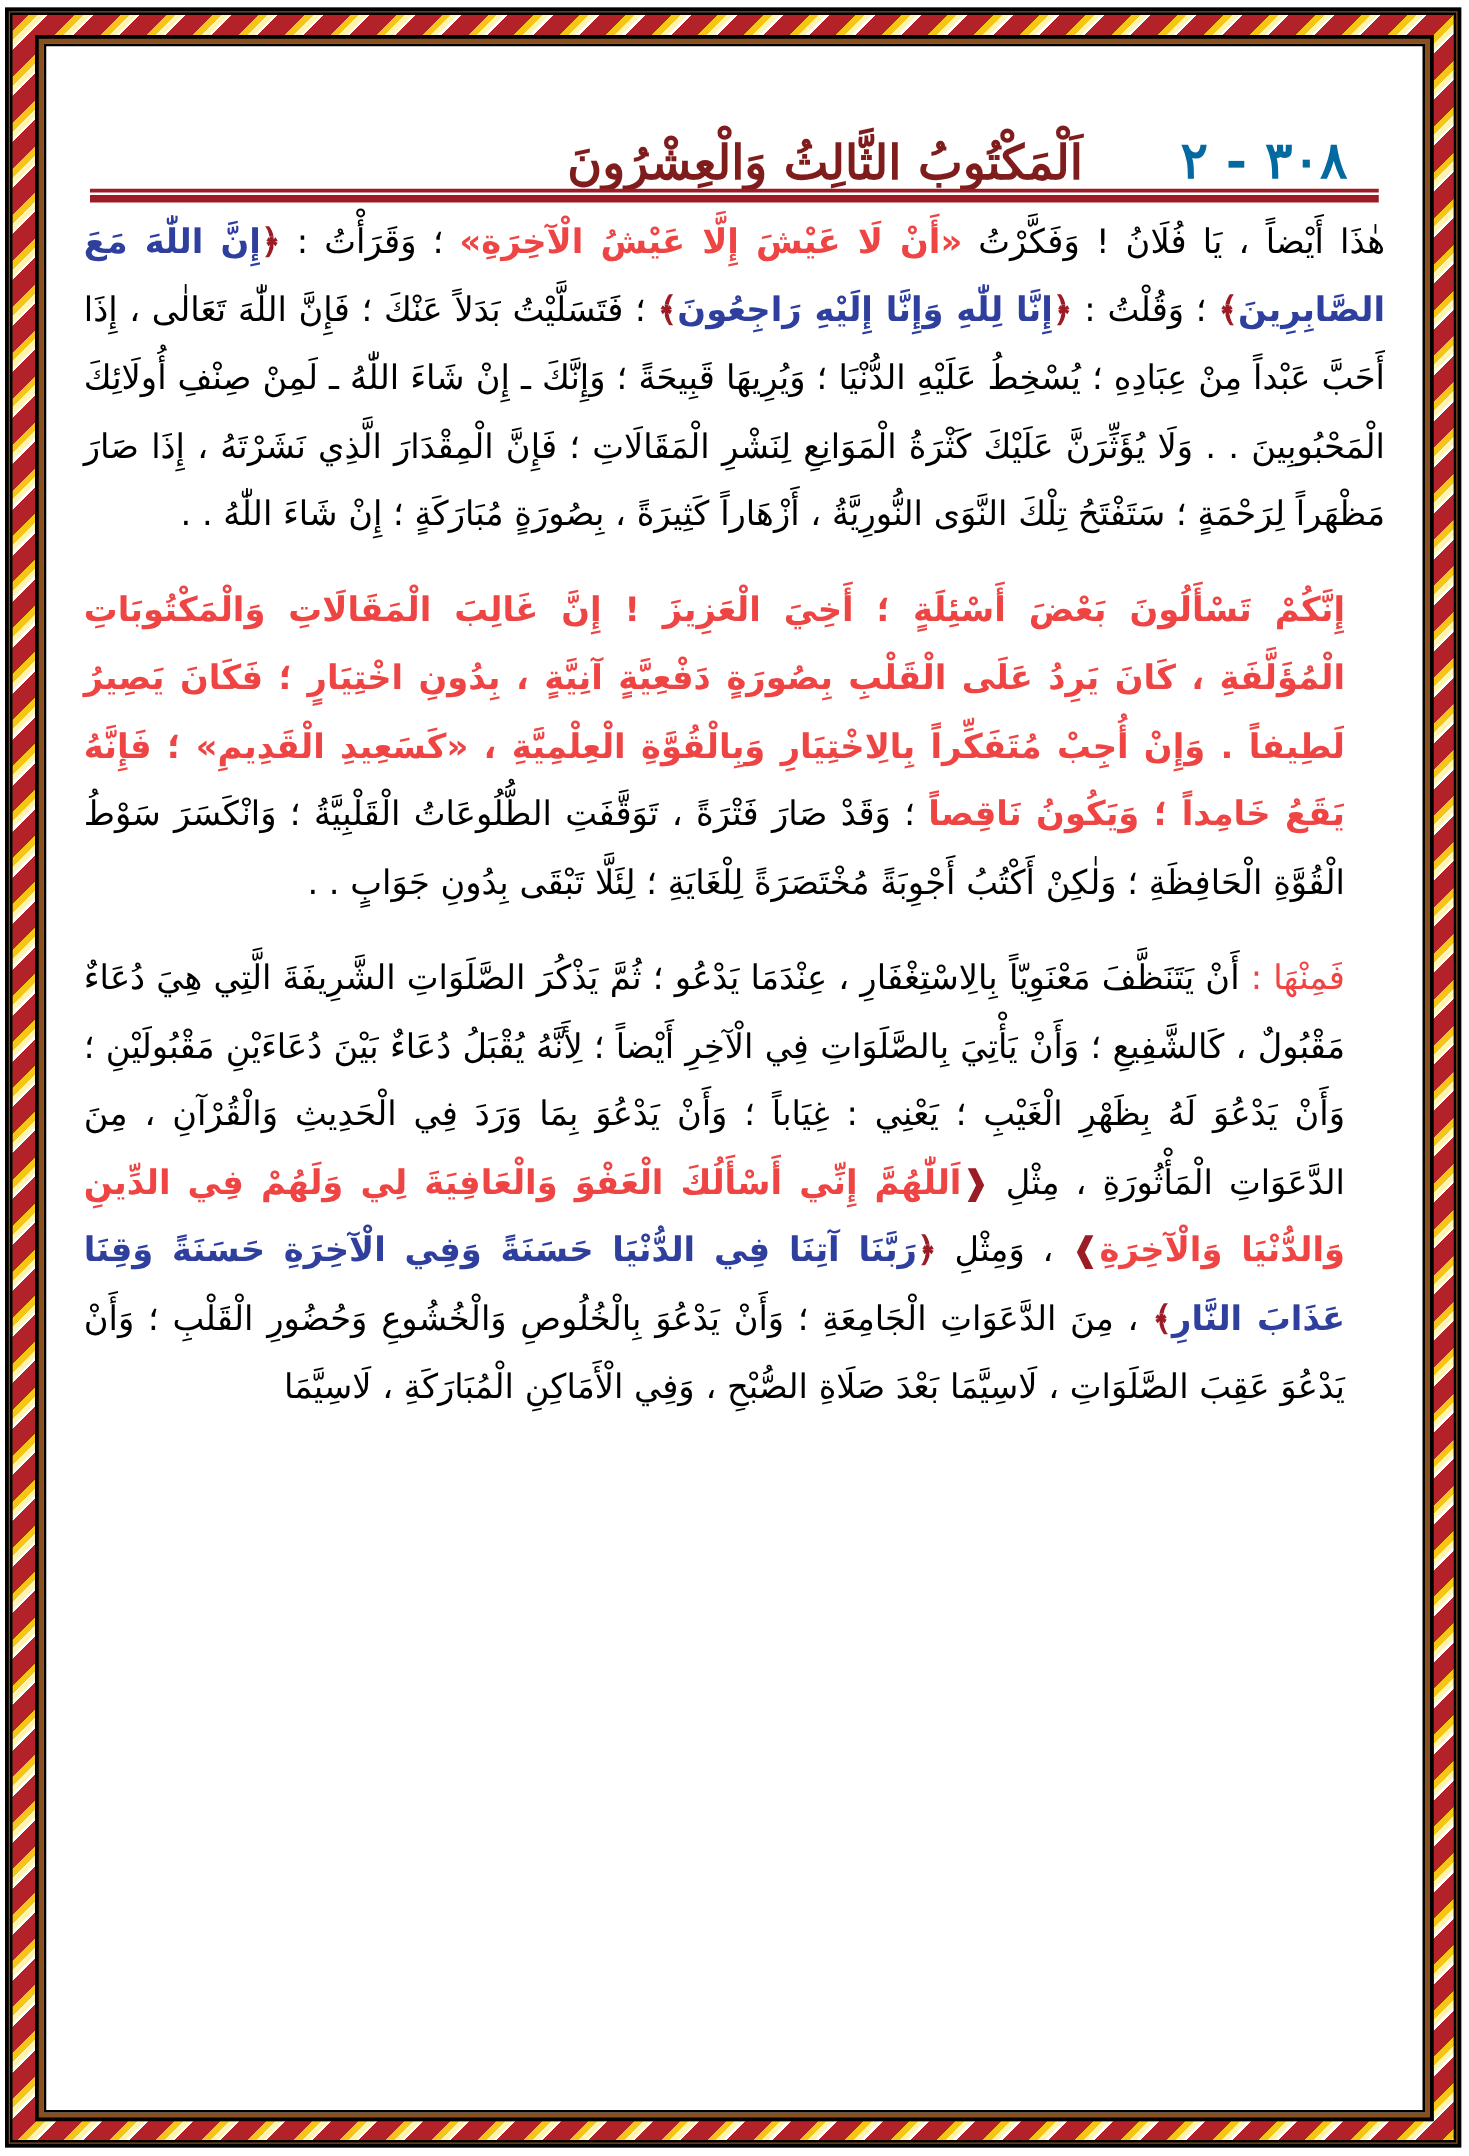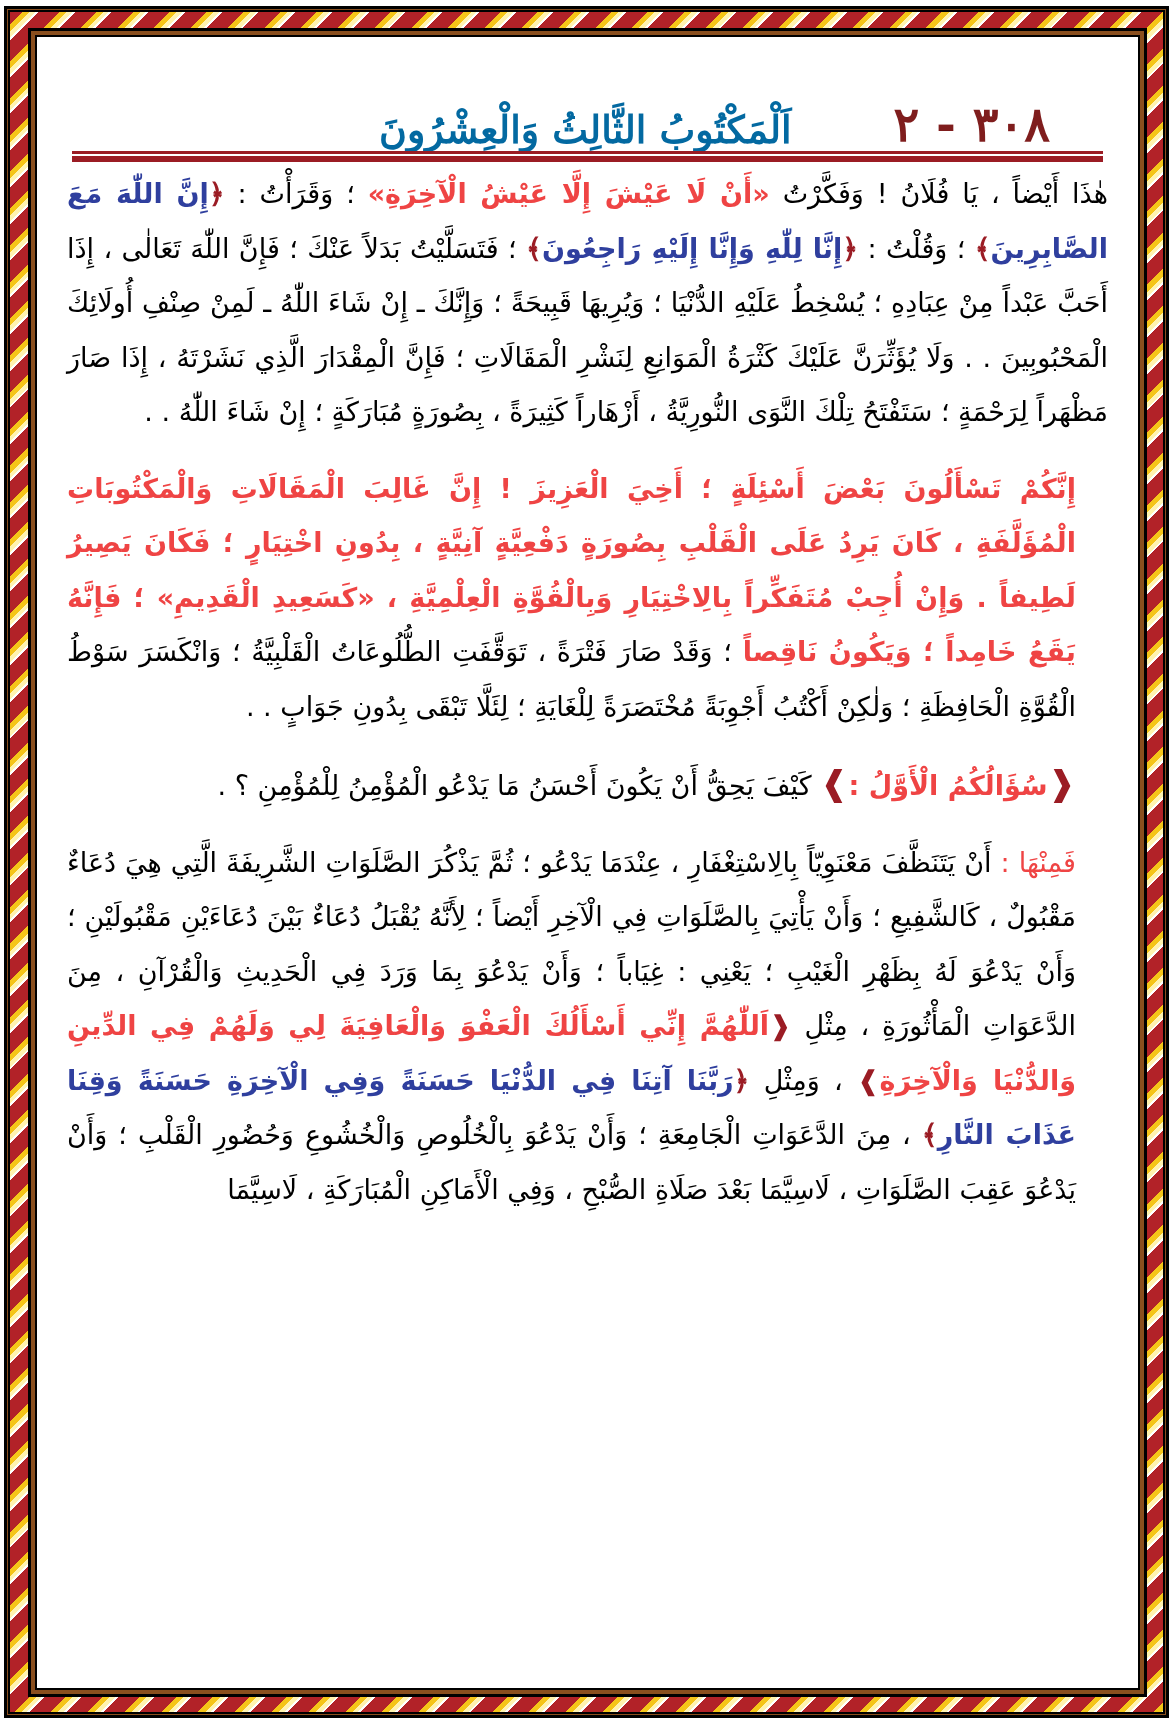--- a/index.html
+++ b/index.html
@@ -19,22 +19,22 @@
     border: 3px solid #000; background: #8a4f1e;
   }
   .page {
     position: absolute; left: 35px; top: 35px; width: 1105px; height: 1655px; box-sizing: border-box;
     background: #ffffff; border: 2px solid #000;
   }
   .header {
     position: absolute; left: 40px; right: 40px; top: 55px; height: 60px;
     display: flex; direction: rtl; align-items: flex-end; justify-content: flex-start;
   }
-  .page-number { color: #7f1d1d; font-size: 48px; font-weight: bold; margin-right: 48px; letter-spacing: 2px; }
-  .page-title { color: #0369a1; font-size: 38px; font-weight: bold; margin-right: 102px; }
+  .page-number { color: #0369a1; font-size: 41px; font-weight: bold; margin-right: 20px; letter-spacing: 2px; }
+  .page-title { color: #7f1d1d; font-size: 38px; font-weight: bold; margin-right: 78px; }
   .header-rule-1 { position: absolute; left: 35px; right: 35px; top: 114px; height: 3px; background: #9b1c24; }
   .header-rule-2 { position: absolute; left: 35px; right: 35px; top: 119px; height: 6px; background: #9b1c24; }
   .content {
     position: absolute; left: 30px; right: 30px; top: 130px;
     direction: rtl; text-align: justify; font-size: 27px; line-height: 54.5px; color: #000;
     font-family: "DejaVu Sans", sans-serif;
   }
   .content p { margin: 0; text-align-last: right; }
   .para-gap { margin-top: 22px !important; }
   .red { color: #ef4444; font-weight: bold; }
@@ -60,22 +60,19 @@
 
   <div class="content">
     <p>
       <span>هٰذَا أَيْضاً ، يَا فُلَانُ ! وَفَكَّرْتُ </span><span class="red">«أَنْ لَا عَيْشَ إِلَّا عَيْشُ الْآخِرَةِ»</span><span> ؛ وَقَرَأْتُ : </span><span class="orn">﴿</span><span class="blue">إِنَّ اللّٰهَ مَعَ الصَّابِرِينَ</span><span class="orn">﴾</span><span> ؛ وَقُلْتُ : </span><span class="orn">﴿</span><span class="blue">إِنَّا لِلّٰهِ وَإِنَّا إِلَيْهِ رَاجِعُونَ</span><span class="orn">﴾</span><span> ؛ فَتَسَلَّيْتُ بَدَلاً عَنْكَ ؛ فَإِنَّ اللّٰهَ تَعَالٰى ، إِذَا أَحَبَّ عَبْداً مِنْ عِبَادِهِ ؛ يُسْخِطُ عَلَيْهِ الدُّنْيَا ؛ وَيُرِيهَا قَبِيحَةً ؛ وَإِنَّكَ ـ إِنْ شَاءَ اللّٰهُ ـ لَمِنْ صِنْفِ أُولَائِكَ الْمَحْبُوبِينَ . . وَلَا يُؤَثِّرَنَّ عَلَيْكَ كَثْرَةُ الْمَوَانِعِ لِنَشْرِ الْمَقَالَاتِ ؛ فَإِنَّ الْمِقْدَارَ الَّذِي نَشَرْتَهُ ، إِذَا صَارَ مَظْهَراً لِرَحْمَةٍ ؛ سَتَفْتَحُ تِلْكَ النَّوَى النُّورِيَّةُ ، أَزْهَاراً كَثِيرَةً ، بِصُورَةٍ مُبَارَكَةٍ ؛ إِنْ شَاءَ اللّٰهُ . .</span>
     </p>
 
     <p class="para-gap indent">
       <span class="red">إِنَّكُمْ تَسْأَلُونَ بَعْضَ أَسْئِلَةٍ ؛ أَخِيَ الْعَزِيزَ ! إِنَّ غَالِبَ الْمَقَالَاتِ وَالْمَكْتُوبَاتِ الْمُؤَلَّفَةِ ، كَانَ يَرِدُ عَلَى الْقَلْبِ بِصُورَةٍ دَفْعِيَّةٍ آنِيَّةٍ ، بِدُونِ اخْتِيَارٍ ؛ فَكَانَ يَصِيرُ لَطِيفاً . وَإِنْ أُجِبْ مُتَفَكِّراً بِالِاخْتِيَارِ وَبِالْقُوَّةِ الْعِلْمِيَّةِ ، «كَسَعِيدِ الْقَدِيمِ» ؛ فَإِنَّهُ يَقَعُ خَامِداً ؛ وَيَكُونُ نَاقِصاً</span><span> ؛ وَقَدْ صَارَ فَتْرَةً ، تَوَقَّفَتِ الطُّلُوعَاتُ الْقَلْبِيَّةُ ؛ وَانْكَسَرَ سَوْطُ الْقُوَّةِ الْحَافِظَةِ ؛ وَلٰكِنْ أَكْتُبُ أَجْوِبَةً مُخْتَصَرَةً لِلْغَايَةِ ؛ لِئَلَّا تَبْقَى بِدُونِ جَوَابٍ . .</span>
     </p>
 
-    <p class="para-gap indent">
-      <span class="q-orn">❰</span><span class="red">سُؤَالُكُمُ الْأَوَّلُ :</span><span class="q-orn">❱</span><span> كَيْفَ يَحِقُّ أَنْ يَكُونَ أَحْسَنُ مَا يَدْعُو الْمُؤْمِنُ لِلْمُؤْمِنِ ؟ .</span>
-    </p>
 
 
     <p class="para-gap indent">
       <span class="red" style="font-weight:normal">فَمِنْهَا :</span><span> أَنْ يَتَنَظَّفَ مَعْنَوِيّاً بِالِاسْتِغْفَارِ ، عِنْدَمَا يَدْعُو ؛ ثُمَّ يَذْكُرَ الصَّلَوَاتِ الشَّرِيفَةَ الَّتِي هِيَ دُعَاءٌ مَقْبُولٌ ، كَالشَّفِيعِ ؛ وَأَنْ يَأْتِيَ بِالصَّلَوَاتِ فِي الْآخِرِ أَيْضاً ؛ لِأَنَّهُ يُقْبَلُ دُعَاءٌ بَيْنَ دُعَاءَيْنِ مَقْبُولَيْنِ ؛ وَأَنْ يَدْعُوَ لَهُ بِظَهْرِ الْغَيْبِ ؛ يَعْنِي : غِيَاباً ؛ وَأَنْ يَدْعُوَ بِمَا وَرَدَ فِي الْحَدِيثِ وَالْقُرْآنِ ، مِنَ الدَّعَوَاتِ الْمَأْثُورَةِ ، مِثْلِ </span><span class="orn">❰</span><span class="red">اَللّٰهُمَّ إِنِّي أَسْأَلُكَ الْعَفْوَ وَالْعَافِيَةَ لِي وَلَهُمْ فِي الدِّينِ وَالدُّنْيَا وَالْآخِرَةِ</span><span class="orn">❱</span><span> ، وَمِثْلِ </span><span class="orn">﴿</span><span class="blue">رَبَّنَا آتِنَا فِي الدُّنْيَا حَسَنَةً وَفِي الْآخِرَةِ حَسَنَةً وَقِنَا عَذَابَ النَّارِ</span><span class="orn">﴾</span><span> ، مِنَ الدَّعَوَاتِ الْجَامِعَةِ ؛ وَأَنْ يَدْعُوَ بِالْخُلُوصِ وَالْخُشُوعِ وَحُضُورِ الْقَلْبِ ؛ وَأَنْ يَدْعُوَ عَقِبَ الصَّلَوَاتِ ، لَاسِيَّمَا بَعْدَ صَلَاةِ الصُّبْحِ ، وَفِي الْأَمَاكِنِ الْمُبَارَكَةِ ، لَاسِيَّمَا</span>
     </p>
   </div>
 </div>
 
 </body></html>

